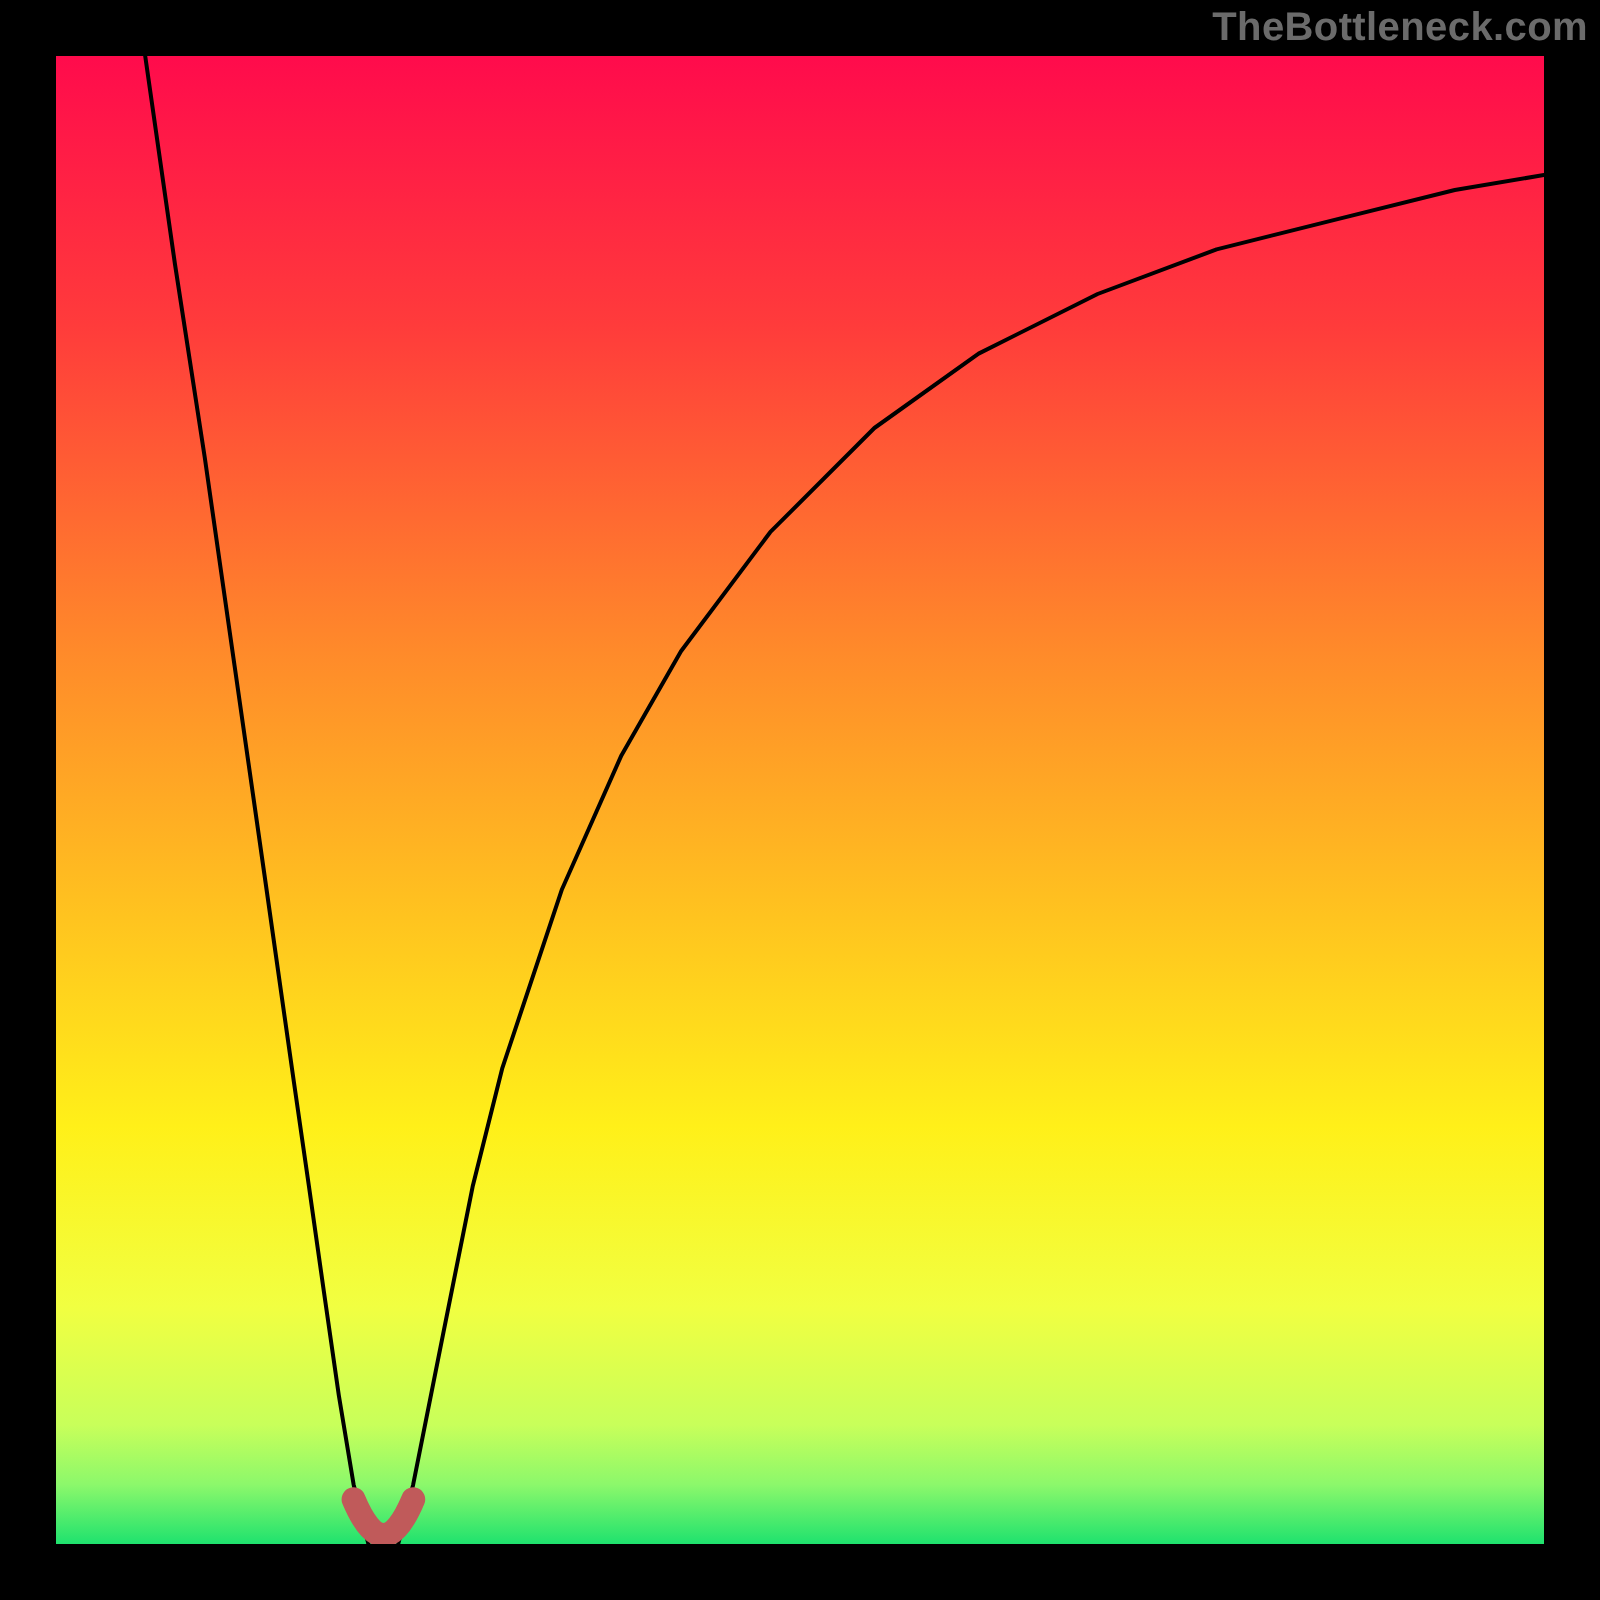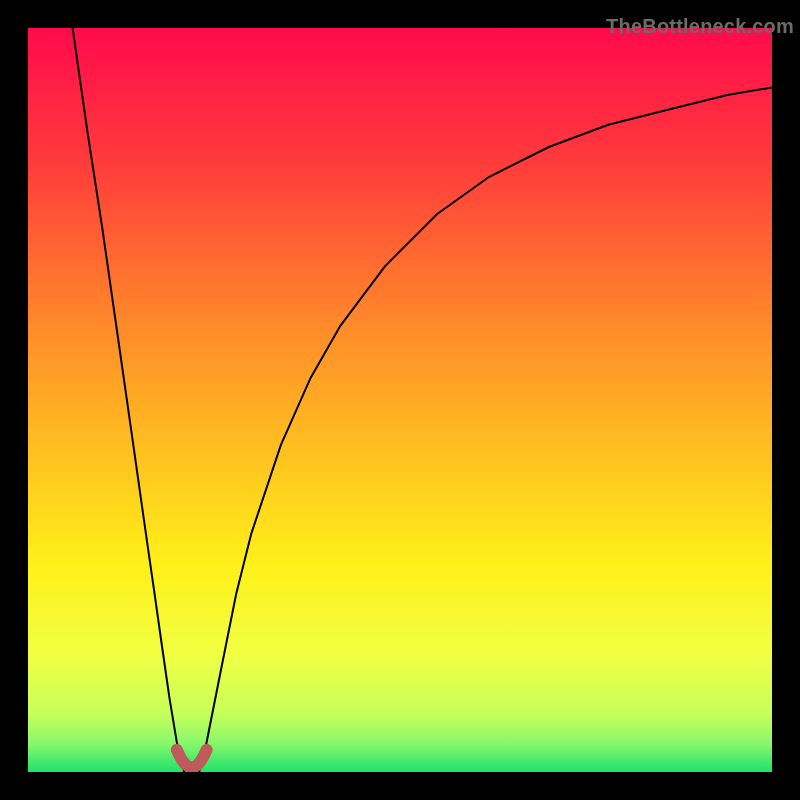--- a/index.html
+++ b/index.html
@@ -22,21 +22,20 @@
     top: 0;
     right: 6px;
     height: 28px;
     line-height: 28px;
     color: #6b6b6b;
     font-size: 20px;
     font-weight: 600;
     letter-spacing: 0.2px;
     user-select: none;
     z-index: 20;
-    margin-top: 12px;
   }
   .plot-wrap {
     position: absolute;
     top: 28px;
     left: 28px;
     width: 744px;   
     height: 744px;  
   }
   svg.plot {
     width: 744px;

